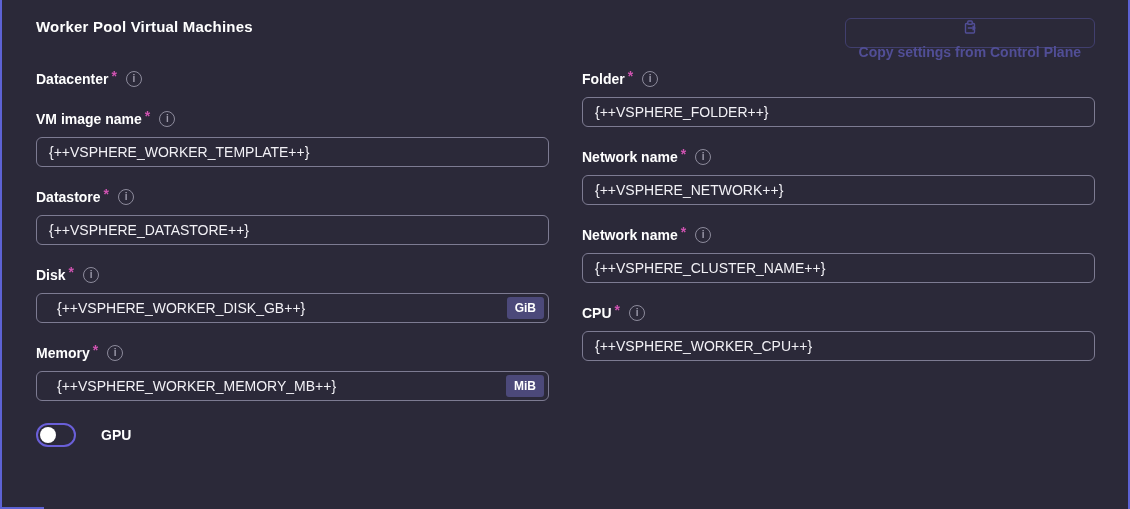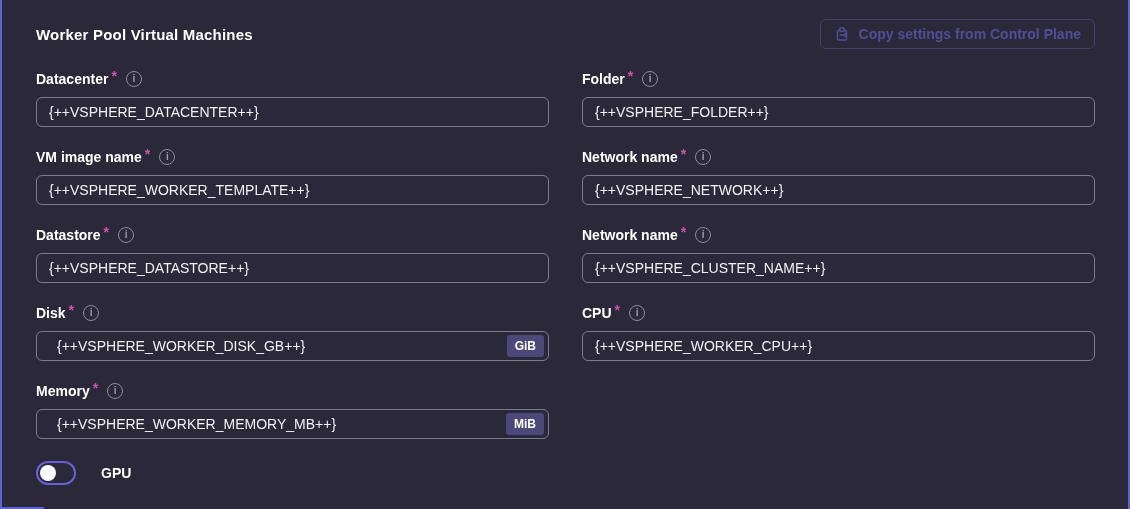--- a/index.html
+++ b/index.html
@@ -20,21 +20,21 @@
     padding: 18px 33px 0 34px;
   }
   .card-bottom-edge {
     position: absolute;
     left: 0; bottom: 0;
     width: 42px; height: 2px;
     background: #5d62d4;
   }
   .header-row {
     display: flex;
-    align-items: center;
+    align-items: flex-start;
     justify-content: space-between;
     height: 32px;
     margin-bottom: 21px;
   }
   .page-title {
     font-size: 15px;
     font-weight: 700;
     color: #ffffff;
     letter-spacing: .2px;
   }
@@ -46,20 +46,21 @@
     padding: 0 13px;
     background: transparent;
     border: 1px solid #413f6e;
     border-radius: 6px;
     color: #514e96;
     font-family: "Liberation Sans", sans-serif;
     font-size: 14px;
     font-weight: 700;
     cursor: pointer;
     white-space: nowrap;
+    flex-direction: column;
   }
   .copy-btn svg { display: block; }
   .form-grid {
     display: grid;
     grid-template-columns: 1fr 1fr;
     column-gap: 33px;
     align-items: start;
   }
   .field { margin-bottom: 22px; }
   .field-label-row {
@@ -174,23 +175,20 @@
   <div class="form-grid">
 
     <div class="form-col">
 
       <div class="field">
         <div class="field-label-row">
           <span class="field-label">Datacenter</span>
           <span class="required-mark">*</span>
           <span class="info-icon">i</span>
         </div>
-        <div class="input-wrap">
-          <input type="text" class="text-input" spellcheck="false" value="{++VSPHERE_DATACENTER++}" style="">
-        </div>
       </div>
 
       <div class="field">
         <div class="field-label-row">
           <span class="field-label">VM image name</span>
           <span class="required-mark">*</span>
           <span class="info-icon">i</span>
         </div>
         <div class="input-wrap">
           <input type="text" class="text-input" spellcheck="false" value="{++VSPHERE_WORKER_TEMPLATE++}" style="">

